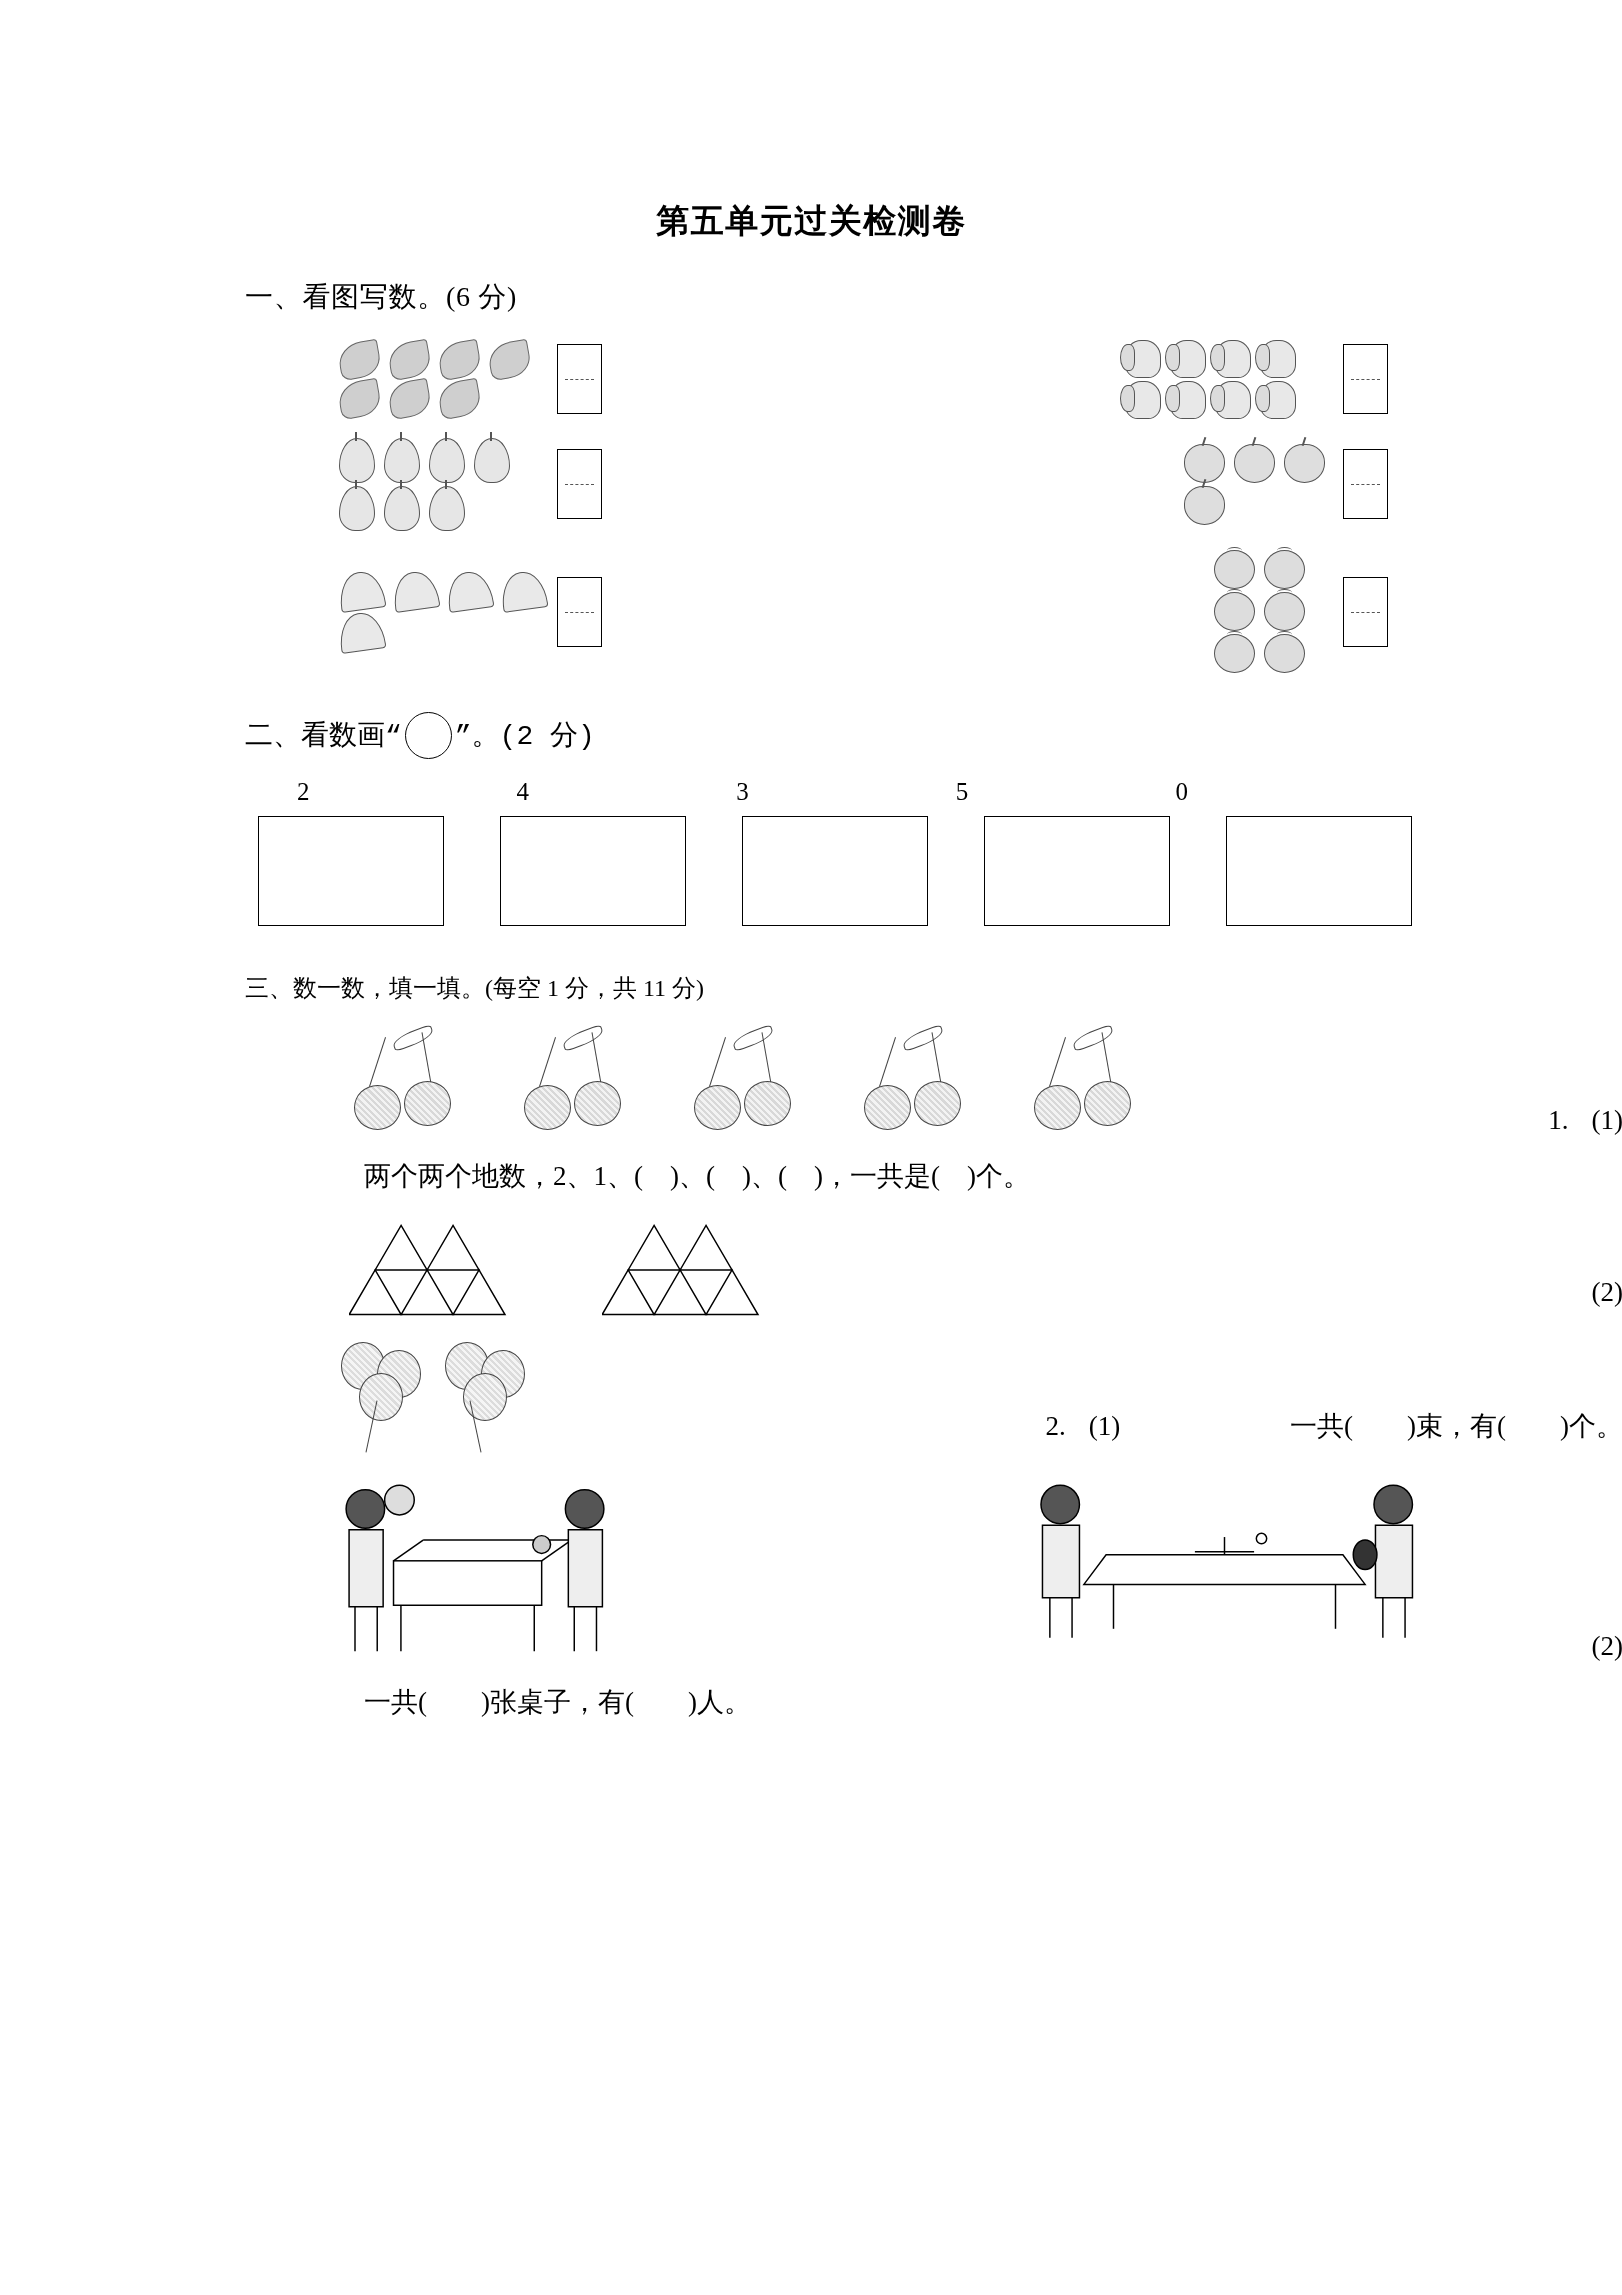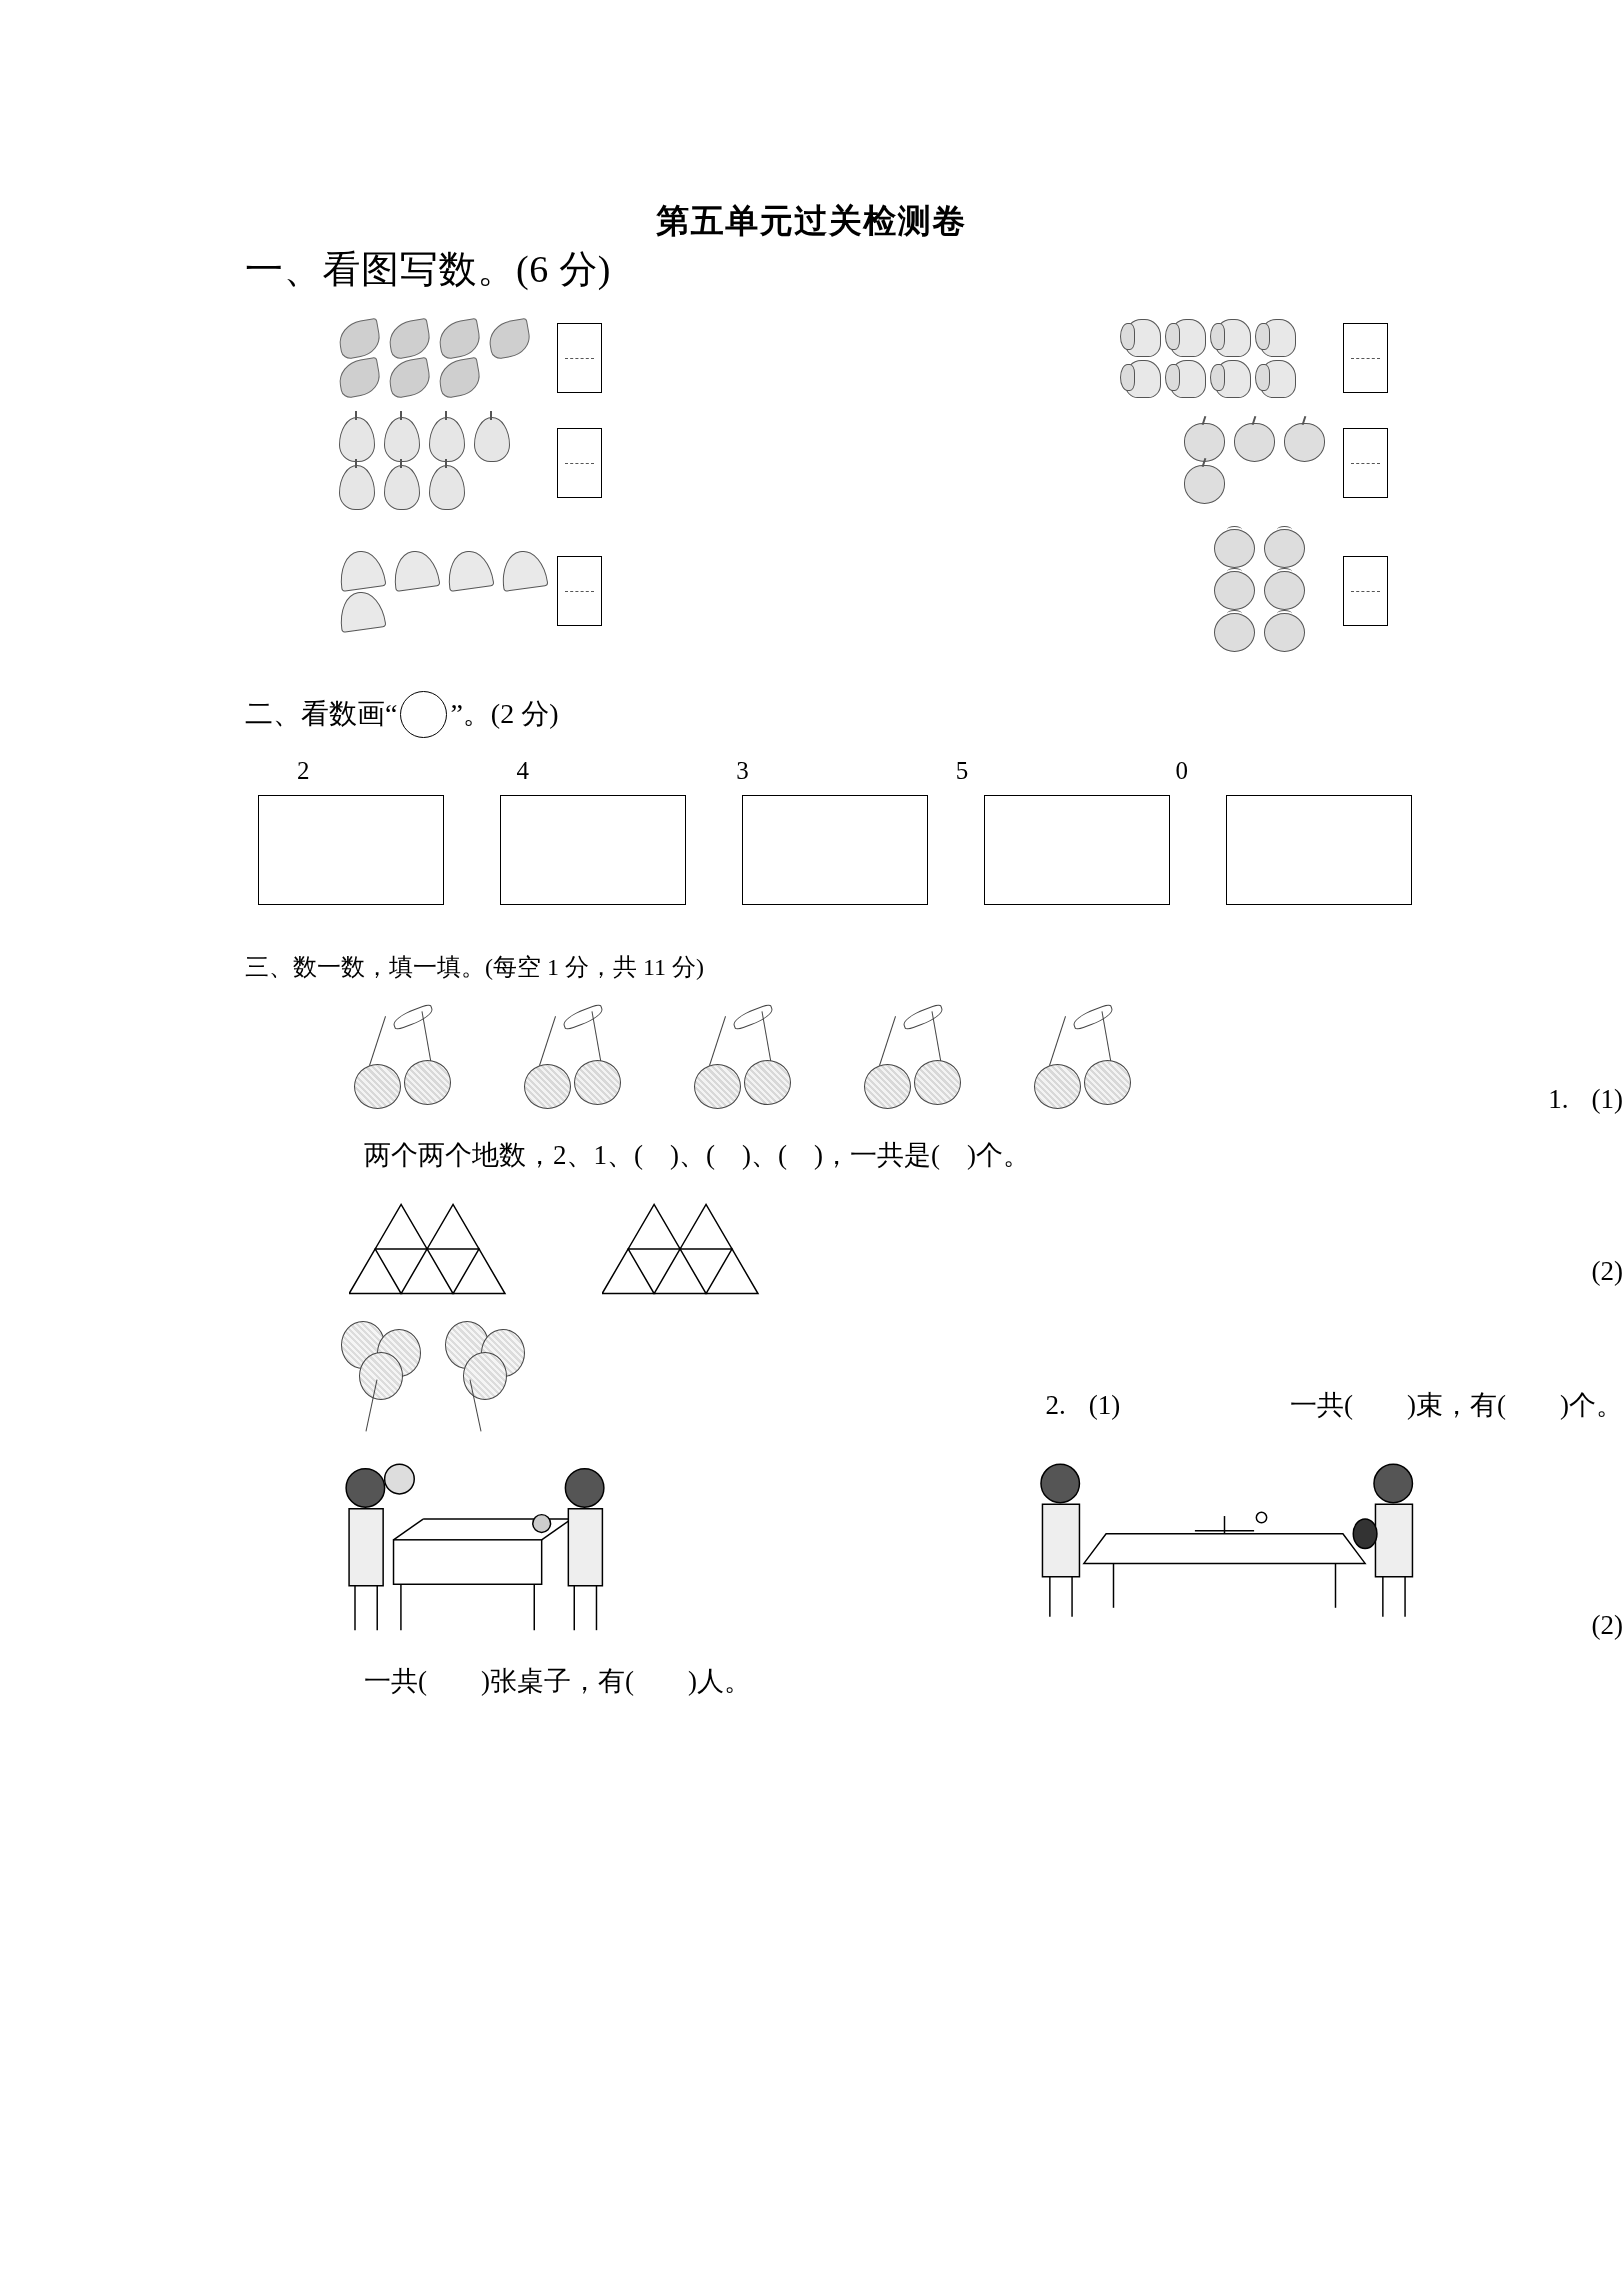--- a/index.html
+++ b/index.html
@@ -24,22 +24,23 @@
   }
   .title {
     text-align: center;
     font-family: "Liberation Sans", sans-serif;
     font-weight: bold;
     font-size: 33px;
     letter-spacing: 1.5px;
     margin-top: 199px;
   }
   .section-head {
-    font-size: 38px;
+    font-size: 28px;
     margin-left: 245px;
+    margin-top: 34px;
     letter-spacing: 0.7px;
     font-family: Liberation Serif, serif;
   }
 
   
   .sec1 {
     margin-top: 22px;
     margin-left: 245px;
     width: 1143px;
   }
@@ -150,20 +151,21 @@
     border-radius:50%;
   }
 
   
   .sec2-head {
     font-size: 28px;
     margin-left: 245px;
     margin-top: 37px;
     display: flex;
     align-items: center;
+    font-family: Liberation Mono, monospace;
   }
   .circle-inline {
     display: inline-block;
     width: 45px; height: 45px;
     border: 1.5px solid #000;
     border-radius: 50%;
     margin: 0 3px;
     vertical-align: middle;
   }
   .sec2-nums {

